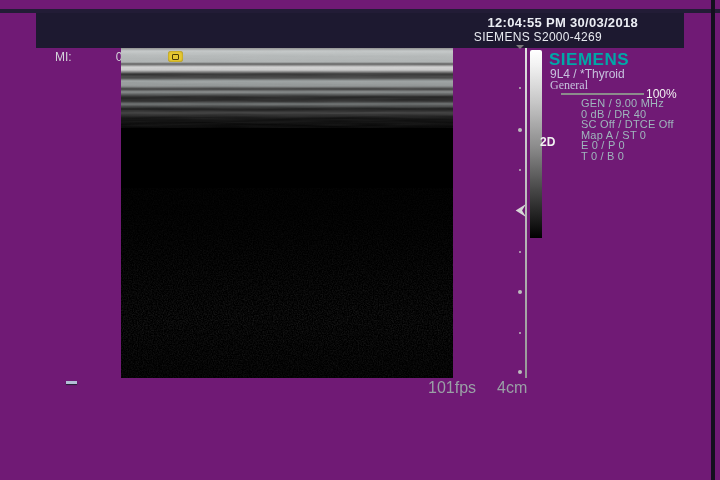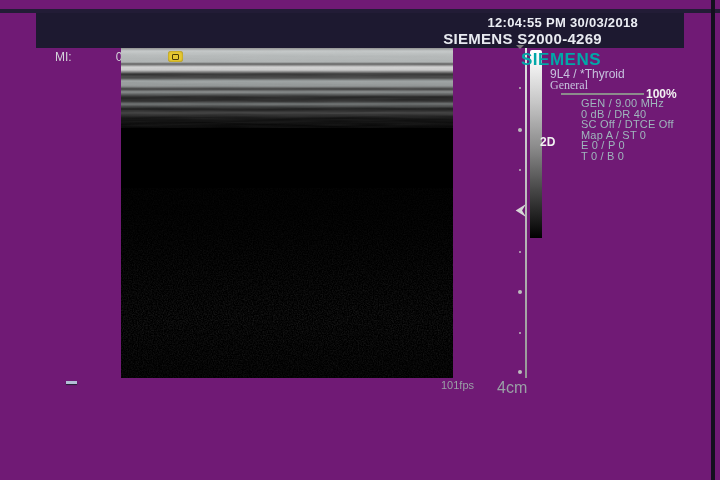--- a/index.html
+++ b/index.html
@@ -7,21 +7,21 @@
     position:relative;width:720px;height:480px;background:#701a75;overflow:hidden;
     font-family:"Liberation Sans","DejaVu Sans",sans-serif;
   }
   
   .top-line{position:absolute;left:0;top:9px;width:720px;height:4px;background:#221c36;}
   .right-edge{position:absolute;left:711px;top:0;width:4px;height:480px;background:#130f1e;}
 
   
   .header-band{position:absolute;left:36px;top:13px;width:648px;height:35px;background:#1d1930;}
   .timestamp{position:absolute;right:46px;top:2px;font-size:13px;font-weight:bold;color:#eceef4;letter-spacing:0.3px;}
-  .device{position:absolute;right:82px;top:17px;font-size:15px;font-weight:bold;color:#e8eaf0;letter-spacing:0.3px;}
+  .device{position:absolute;right:82px;top:17px;font-size:12px;font-weight:normal;color:#e8eaf0;letter-spacing:0.3px;}
 
   
   .mi{position:absolute;left:55px;top:50px;font-size:12px;color:#d4d4da;}
   .mi .val{margin-left:22px;padding-left:22px;}
 
   
   .img-area{position:absolute;left:121px;top:48px;width:332px;height:330px;background:#000;overflow:hidden;}
   .bands{
     position:absolute;left:0;top:0;width:100%;height:80px;
     background:linear-gradient(to bottom,
@@ -50,30 +50,30 @@
   .tick.s{left:519px;width:2px;height:2px;}
   .tick.l{left:518px;width:4px;height:4px;}
   .focus-arrow{position:absolute;left:512px;top:204px;width:14px;height:13px;background:#d6d6d6;
     clip-path:polygon(100% 0,26% 50%,100% 100%,72% 50%);}
 
   
   .graybar{position:absolute;left:530px;top:50px;width:12px;height:188px;border-radius:2px 2px 0 0;
     background:linear-gradient(to bottom,#ffffff,#f2f2f2 8%,#c6c6c6 28%,#8a8a8a 52%,#484848 74%,#141414 93%,#000);}
 
   
-  .brand{position:absolute;left:521px;top:50px;font-size:17px;font-weight:bold;color:#00a8a8;letter-spacing:0.5px;}
+  .brand{position:absolute;left:549px;top:50px;font-size:17px;font-weight:bold;color:#00a8a8;letter-spacing:0.5px;}
   .preset1{position:absolute;left:550px;top:67px;font-size:12px;color:#c6c2dd;}
   .preset2{position:absolute;left:550px;top:78px;font-size:12px;color:#c6c2dd;font-family:Liberation Serif, serif;}
   .mode{position:absolute;left:540px;top:87px;font-size:12px;font-weight:bold;color:#f2f2f2;margin-top:48px;}
   .mode-line{position:absolute;left:561px;top:93px;width:83px;height:2px;background:#8c8c8c;}
-  .gain{position:absolute;left:646px;top:87px;font-size:12px;font-weight:bold;color:#f2f2f2;}
+  .gain{position:absolute;left:646px;top:87px;font-size:12px;font-weight:normal;color:#f2f2f2;}
   .params{position:absolute;left:550px;top:98px;font-size:11px;line-height:10.6px;color:#9fb6bc;letter-spacing:0.2px;margin-left:31px;}
 
   
-  .fps{position:absolute;left:441px;top:379px;font-size:11px;color:#9aa0a6;}
+  .fps{position:absolute;left:428px;top:379px;font-size:16px;color:#9aa0a6;}
   .depth{position:absolute;left:497px;top:379px;font-size:16px;color:#9aa0a6;}
   .tgc-dash{position:absolute;left:66px;top:381px;width:11px;height:3px;background:#b2bed6;box-shadow:0 1px 1px #223;}
 </style>
 </head>
 <body>
 
 <div class="screen">
 
   <div class="top-line"></div>
   <div class="right-edge"></div>

